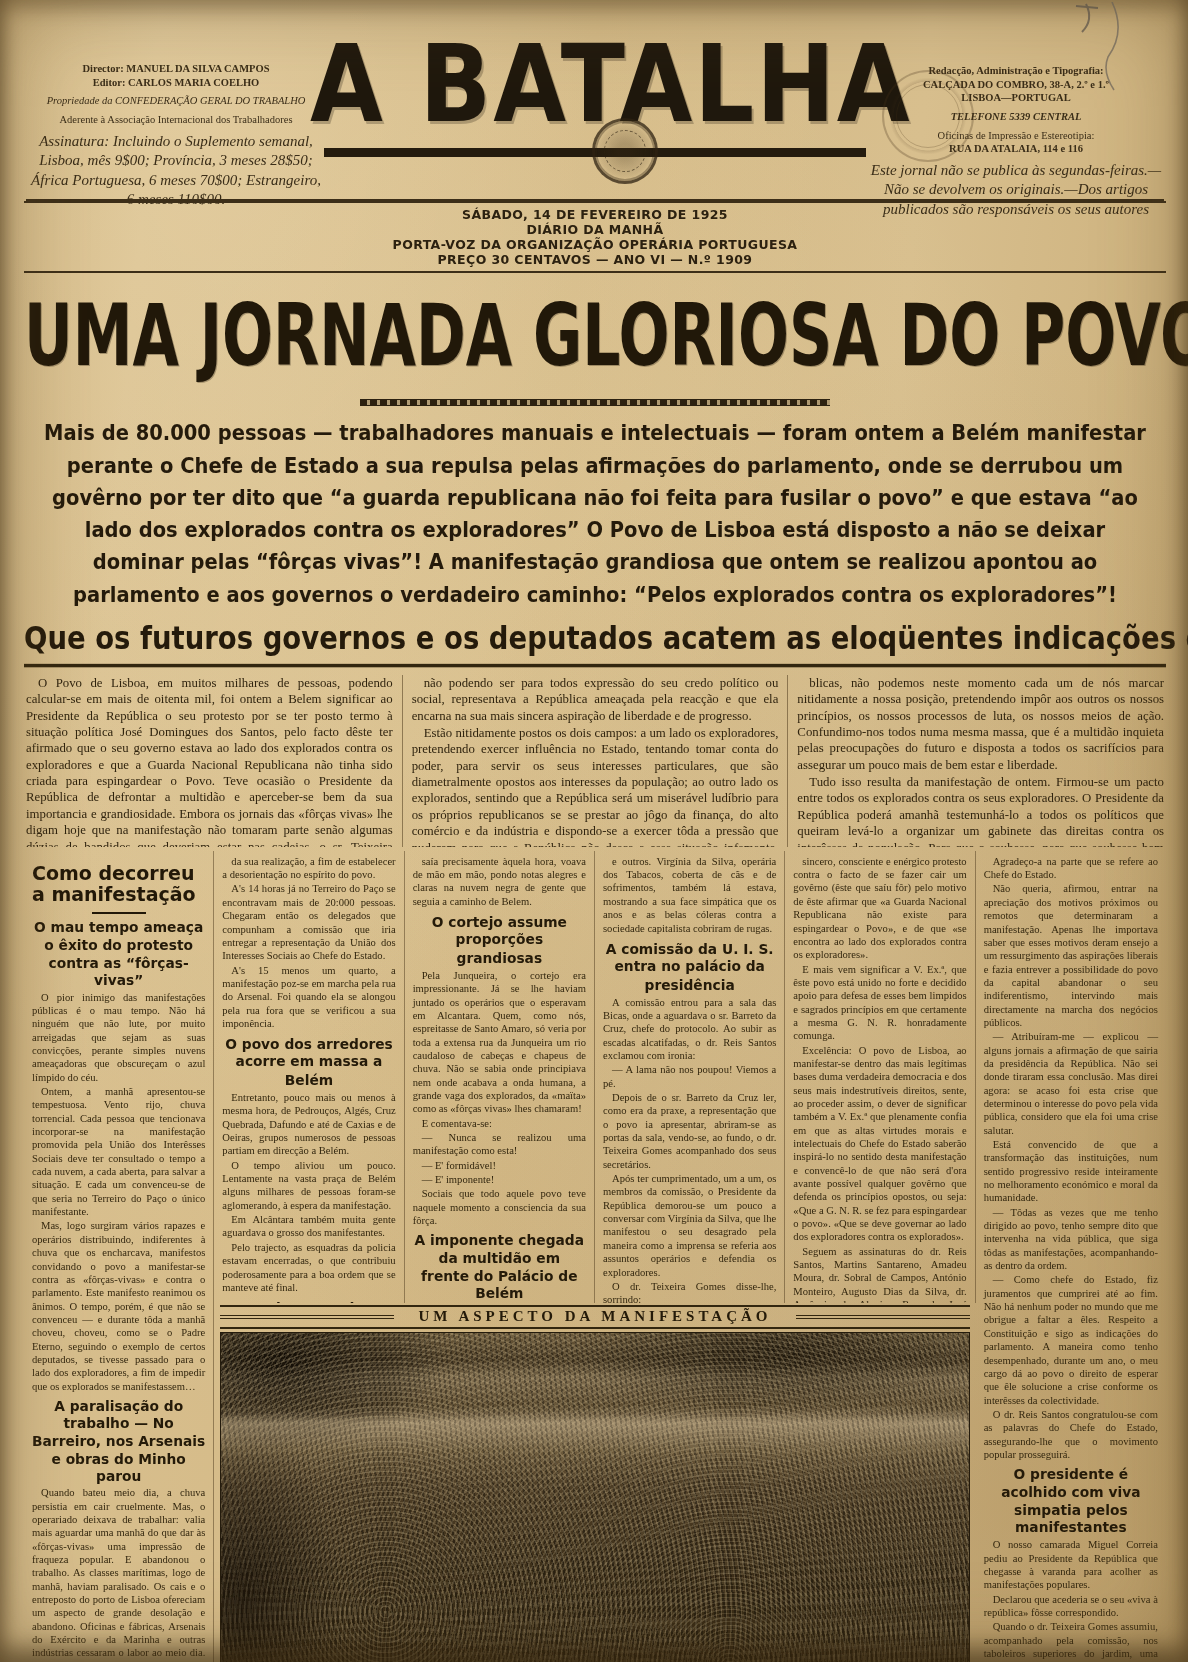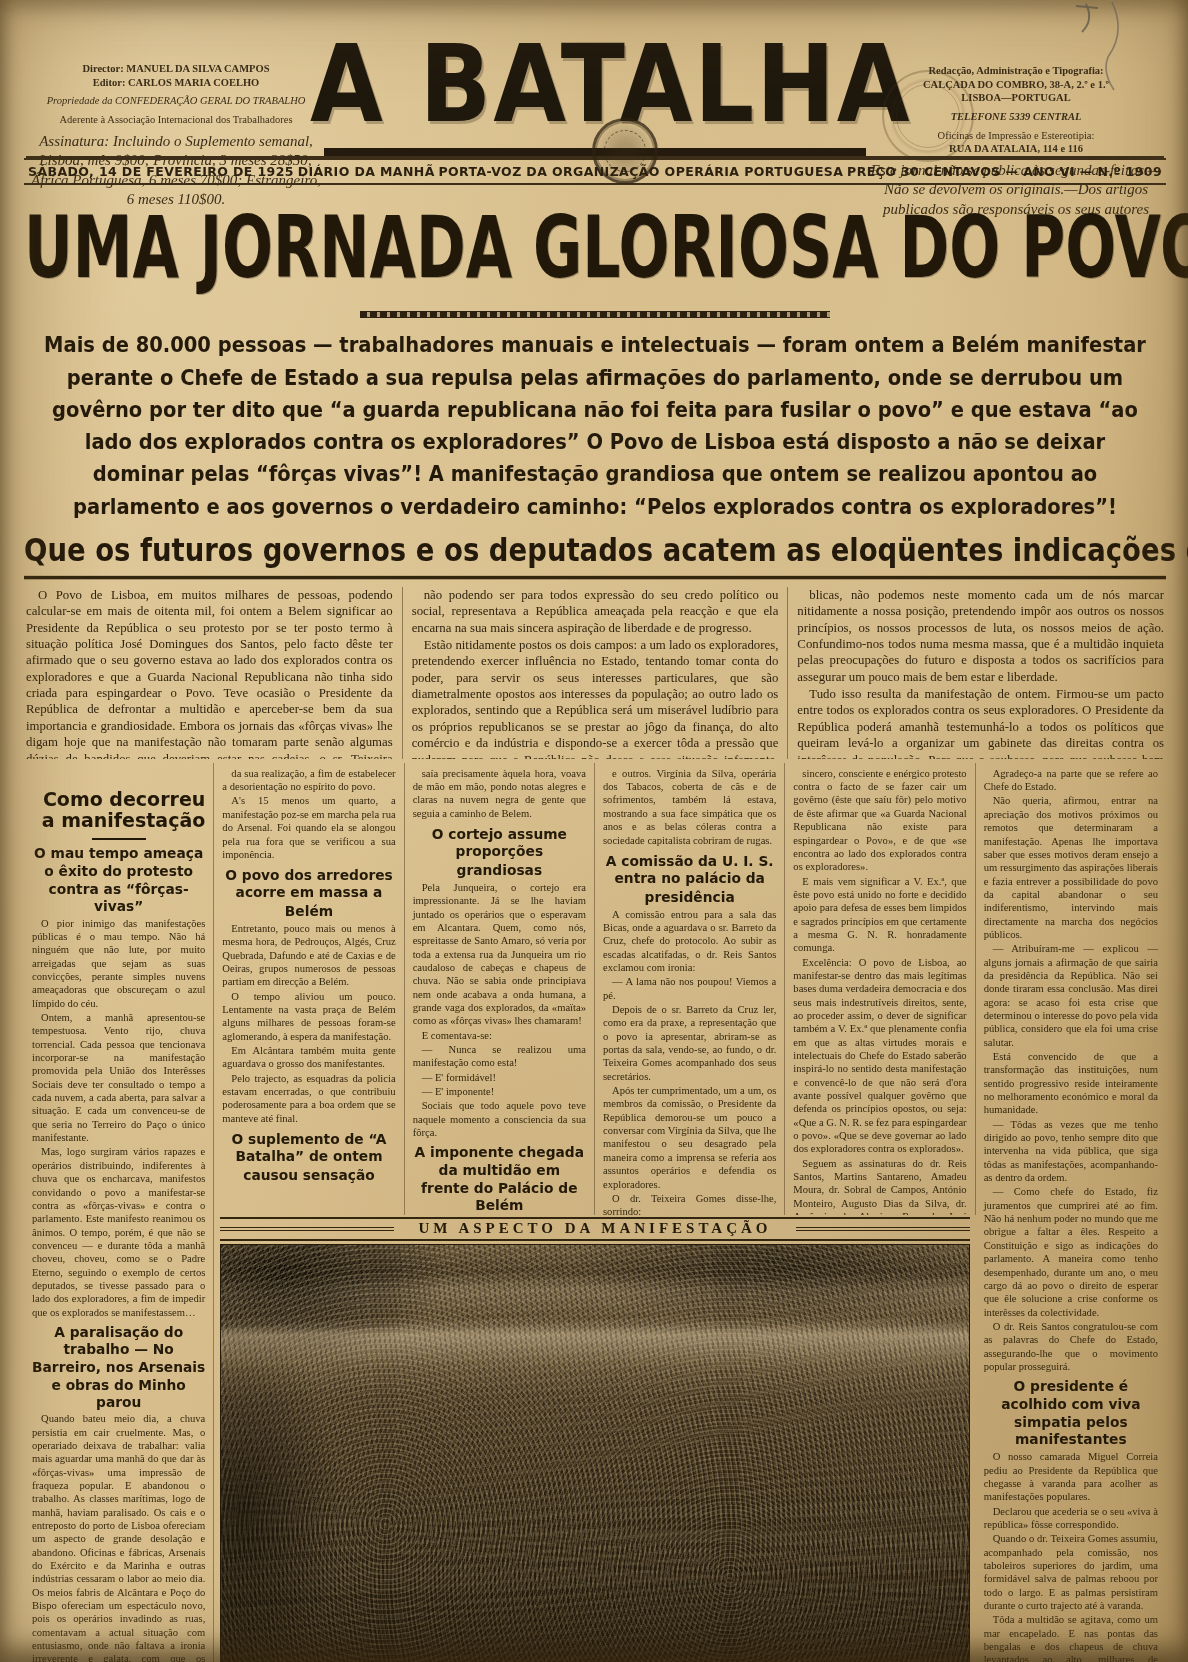--- a/index.html
+++ b/index.html
@@ -14,21 +14,21 @@
     color:#2e2414;
     font-family:"Liberation Serif", serif;
   }
   .page::after { 
     content:""; position:absolute; inset:0; pointer-events:none;
     box-shadow: inset 0 0 90px rgba(95,70,30,.45), inset 0 -14px 22px rgba(40,28,10,.55), inset 0 10px 18px rgba(70,50,20,.35);
   }
   .inner { position:absolute; left:24px; right:22px; top:0; }
 
   
-  .top-header { position:relative; height:156px; }
+  .top-header { position:relative; height:199px; }
   .mast-title {
     position:absolute; left:280px; right:260px; top:34px; text-align:center;
     font-family:"DejaVu Sans", sans-serif; font-weight:bold; font-size:96px; line-height:.95;
     color:#1f180d; letter-spacing:2px; transform:scale(.98,1.12); transform-origin:center top;
     text-shadow: 2px 2px 0 rgba(30,22,10,.25);
     white-space:nowrap;
   }
   .mast-underline { position:absolute; left:300px; right:300px; top:148px; height:9px; background:#241b0e; }
   .info-box { position:absolute; width:300px; font-size:10.5px; line-height:1.3; text-align:center; color:#3a2d18; }
   .info-left { left:2px; top:62px; }
@@ -52,20 +52,21 @@
   .stamp::after { content:""; position:absolute; inset:12px; border-radius:50%; border:1px solid rgba(70,50,25,.45); }
   .pen-mark { position:absolute; right:30px; top:2px; z-index:4; opacity:.7; }
 
   
   .dateline {
     position:relative; margin-top:2px; display:flex; justify-content:space-between; align-items:center;
     border-top:2px solid #3c2e18; border-bottom:2px solid #3c2e18; padding:4px 4px;
     box-shadow: 0 -4px 0 -2px #3c2e18;
     font-family:"DejaVu Sans", sans-serif; font-weight:bold; font-size:12.5px; color:#2c2110;
     letter-spacing:.4px;
+    flex-direction:column;
   }
 
   
   .headline-main {
     margin-top:12px; text-align:center; font-family:"DejaVu Sans", sans-serif; font-weight:bold;
     font-size:60px; white-space:nowrap; color:#211809; letter-spacing:0px;
     transform:scale(1.0,1.42); transform-origin:center top; height:88px;
     text-shadow:1px 1px 0 rgba(30,20,5,.3);
   }
   .deco-rule {
@@ -97,21 +98,21 @@
     grid-template-columns:repeat(6, 1fr);
     grid-template-rows:452px auto;
     overflow:hidden;
   }
   .gcol { padding:4px 8px 0; border-right:1px solid rgba(80,60,30,.5); overflow:hidden; }
   .gcol.full { grid-row:1 / 3; }
   .gcol.c6 { border-right:none; }
   .col-p { font-size:10.6px; line-height:1.26; text-align:justify; text-indent:9px; color:#33270f; margin-bottom:1px; }
   .col-mainhead {
     font-family:"DejaVu Sans", sans-serif; font-weight:bold; font-size:19px; line-height:1.1;
-    text-align:right; margin:22px 0 6px; color:#221808;
+    text-align:left; margin:8px 0 6px; color:#221808;
   }
   .col-mainhead::after { content:""; display:block; width:54px; border-bottom:2px solid #221808; margin:7px auto 0; }
   .col-subhead {
     font-family:"DejaVu Sans", sans-serif; font-weight:bold; font-size:13.8px; line-height:1.18;
     text-align:center; margin:7px 0 5px; color:#241a09; transform:scaleY(1.08);
   }
 
   
   .photo-block { grid-column:2 / 6; grid-row:2; padding:2px 6px 0; display:flex; flex-direction:column; }
   .photo-titlebar {
@@ -218,20 +219,21 @@
           <h3 class="col-mainhead">Como decorreu a manifestação</h3>
           <h3 class="col-subhead">O mau tempo ameaça o êxito do protesto contra as “fôrças-vivas”</h3>
           <p class="col-p">O pior inimigo das manifestações públicas é o mau tempo. Não há ninguém que não lute, por muito arreigadas que sejam as suas convicções, perante simples nuvens ameaçadoras que obscureçam o azul límpido do céu.</p>
           <p class="col-p">Ontem, a manhã apresentou-se tempestuosa. Vento rijo, chuva torrencial. Cada pessoa que tencionava incorporar-se na manifestação promovida pela União dos Interêsses Sociais deve ter consultado o tempo a cada nuvem, a cada aberta, para salvar a situação. E cada um convenceu-se de que seria no Terreiro do Paço o único manifestante.</p>
           <p class="col-p">Mas, logo surgiram vários rapazes e operários distribuindo, indiferentes à chuva que os encharcava, manifestos convidando o povo a manifestar-se contra as «fôrças-vivas» e contra o parlamento. Este manifesto reanimou os ânimos. O tempo, porém, é que não se convenceu — e durante tôda a manhã choveu, choveu, como se o Padre Eterno, seguindo o exemplo de certos deputados, se tivesse passado para o lado dos exploradores, a fim de impedir que os explorados se manifestassem…</p>
           <h3 class="col-subhead">A paralisação do trabalho — No Barreiro, nos Arsenais e obras do Minho parou</h3>
           <p class="col-p">Quando bateu meio dia, a chuva persistia em cair cruelmente. Mas, o operariado deixava de trabalhar: valia mais aguardar uma manhã do que dar às «fôrças-vivas» uma impressão de fraqueza popular. E abandonou o trabalho. As classes marítimas, logo de manhã, haviam paralisado. Os cais e o entreposto do porto de Lisboa ofereciam um aspecto de grande desolação e abandono. Oficinas e fábricas, Arsenais do Exército e da Marinha e outras indústrias cessaram o labor ao meio dia. Os meios fabris de Alcântara e Poço do Bispo ofereciam um espectáculo novo, pois os operários invadindo as ruas, comentavam a actual situação com entusiasmo, onde não faltava a ironia irreverente e galata, com que os exploradores e os seus serventuários eram mimoseados.</p>
         </div>
       <div class="gcol c2">
           <p class="col-p">da sua realização, a fim de estabelecer a desorientação no espírito do povo.</p>
+          <p class="col-p">A's 14 horas já no Terreiro do Paço se encontravam mais de 20:000 pessoas. Chegaram então os delegados que compunham a comissão que iria entregar a representação da União dos Interesses Sociais ao Chefe do Estado.</p>
           <p class="col-p">A's 15 menos um quarto, a manifestação poz-se em marcha pela rua do Arsenal. Foi quando ela se alongou pela rua fora que se verificou a sua imponência.</p>
           <h3 class="col-subhead">O povo dos arredores acorre em massa a Belém</h3>
           <p class="col-p">Entretanto, pouco mais ou menos à mesma hora, de Pedrouços, Algés, Cruz Quebrada, Dafundo e até de Caxias e de Oeiras, grupos numerosos de pessoas partiam em direcção a Belém.</p>
           <p class="col-p">O tempo aliviou um pouco. Lentamente na vasta praça de Belém alguns milhares de pessoas foram-se aglomerando, à espera da manifestação.</p>
           <p class="col-p">Em Alcântara também muita gente aguardava o grosso dos manifestantes.</p>
           <p class="col-p">Pelo trajecto, as esquadras da policia estavam encerradas, o que contribuiu poderosamente para a boa ordem que se manteve até final.</p>
           <h3 class="col-subhead">O suplemento de “A Batalha” de ontem causou sensação</h3>
         </div>
       <div class="gcol c3">
           <p class="col-p">saía precisamente àquela hora, voava de mão em mão, pondo notas alegres e claras na nuvem negra de gente que seguia a caminho de Belem.</p>

